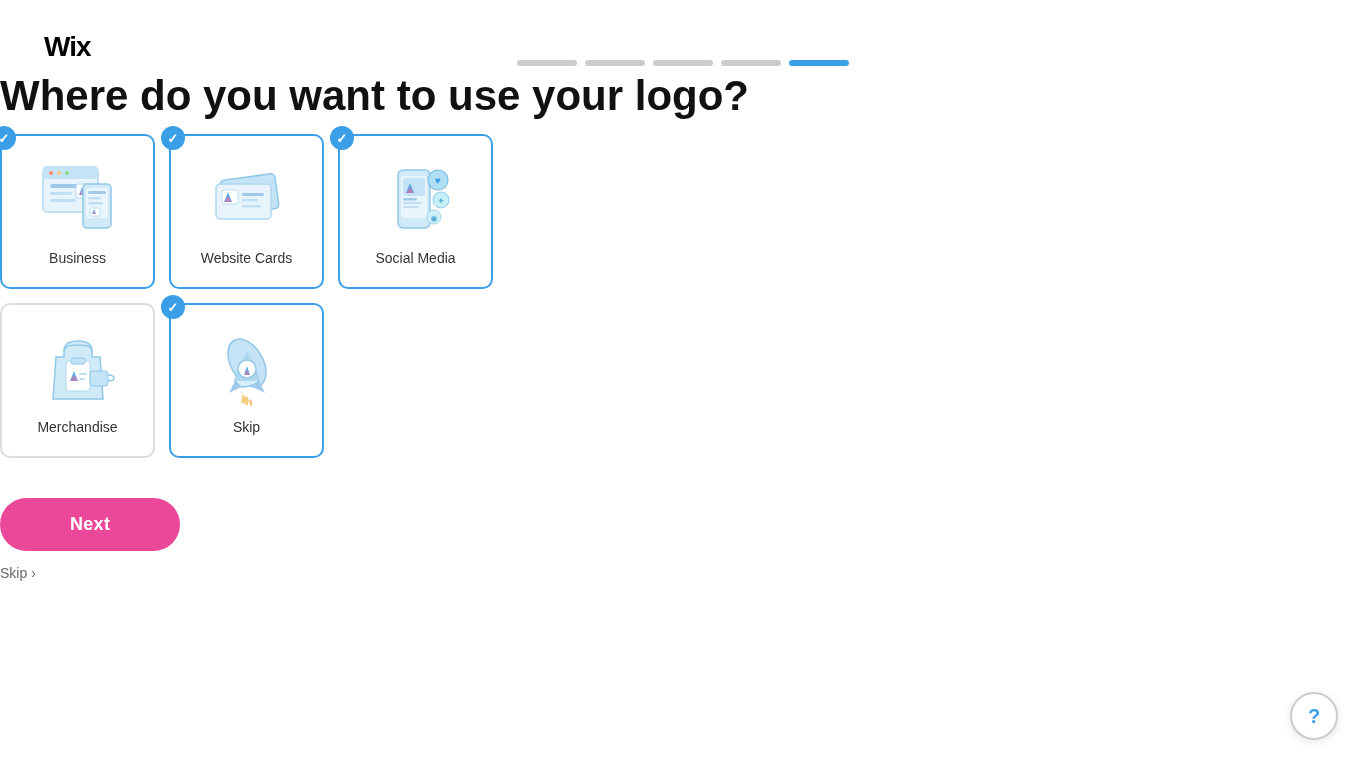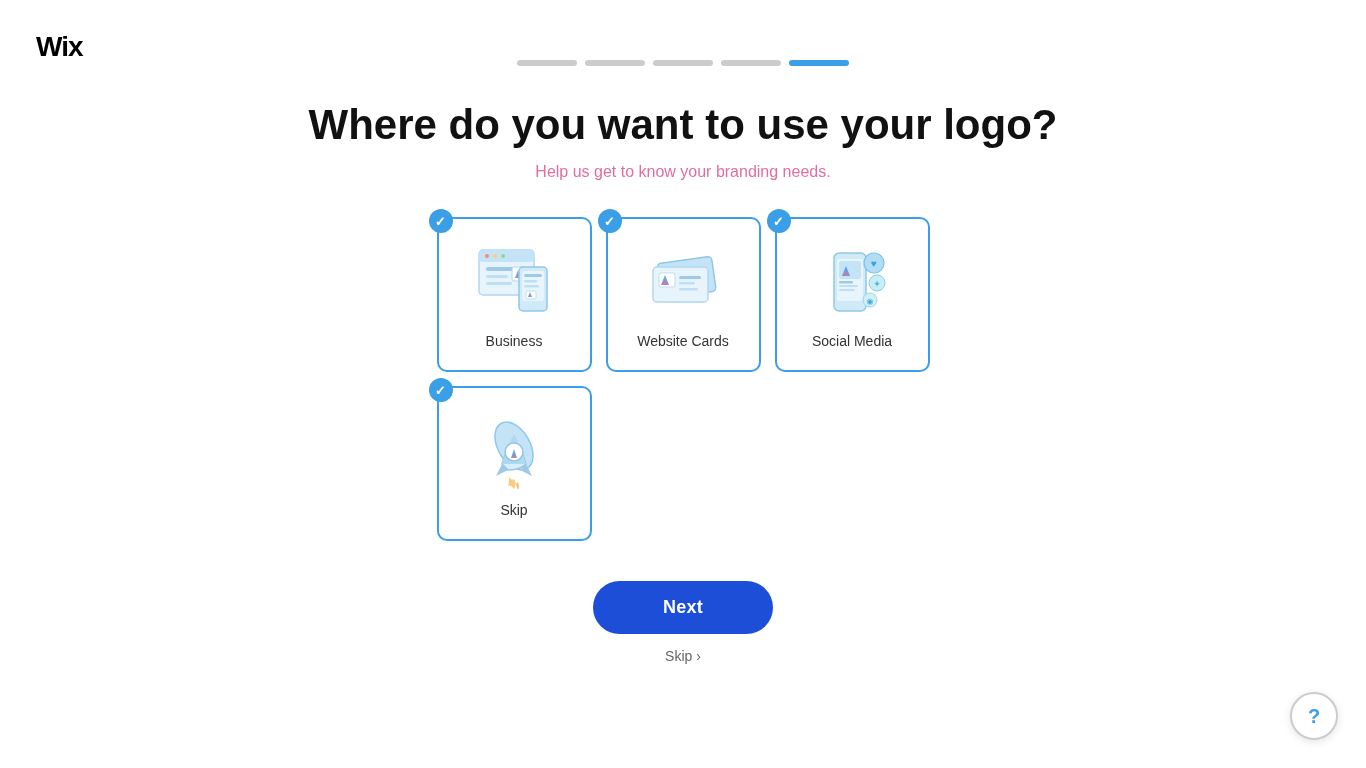--- a/index.html
+++ b/index.html
@@ -9,21 +9,21 @@
       width: 1366px;
       height: 768px;
       overflow: hidden;
       position: relative;
     }
 
     
     .logo {
       position: absolute;
       top: 30px;
-      left: 36px;
+      left: 44px;
       font-size: 28px;
       font-weight: 900;
       color: #701a75;
       letter-spacing: -1px;
     }
 
     
     .progress-bar {
       display: flex;
       justify-content: center;
@@ -41,22 +41,22 @@
       background: #ccc;
     }
     .progress-segment.active {
       background: #3b9fe8;
     }
 
     
     .main {
       display: flex;
       flex-direction: column;
-      align-items: center;
-      padding-top: 101px;
+      align-items: flex-start;
+      padding-top: 72px;
     }
 
     .title {
       font-size: 42px;
       font-weight: 900;
       color: #111;
       text-align: center;
       margin-bottom: 14px;
     }
 
@@ -121,21 +121,21 @@
 
     .card-label {
       font-size: 14px;
       color: #333;
       font-weight: 500;
     }
 
     
     .next-btn {
       margin-top: 40px;
-      background: #1d4ed8;
+      background: #ec4899;
       color: #fff;
       border: none;
       border-radius: 30px;
       padding: 16px 70px;
       font-size: 18px;
       font-weight: 600;
       cursor: pointer;
       letter-spacing: 0.3px;
     }
 
@@ -185,21 +185,20 @@
 <div class="progress-bar">
   <div class="progress-segment"></div>
   <div class="progress-segment"></div>
   <div class="progress-segment"></div>
   <div class="progress-segment"></div>
   <div class="progress-segment active"></div>
 </div>
 
 <div class="main">
   <h1 class="title">Where do you want to use your logo?</h1>
-  <p class="subtitle">Help us get to know your branding needs.</p>
 
   <div class="grid">
 
     <div class="card selected">
       <div class="card-check">✓</div>
       <div class="card-icon">
         <svg width="80" height="75" viewBox="0 0 80 75">
 
           <rect x="5" y="5" width="55" height="45" rx="4" fill="#e8f4fc" stroke="#b0d8f0" stroke-width="1.5"></rect>
           <rect x="5" y="5" width="55" height="12" rx="4" fill="#c5e3f7"></rect>
@@ -271,20 +270,42 @@
           <circle cx="65" cy="38" r="8" fill="#c5eef5" stroke="#90cce8" stroke-width="1"></circle>
           <text x="65" y="42" text-anchor="middle" font-size="9" fill="#5ab0d8">✦</text>
           <circle cx="58" cy="55" r="7" fill="#d0f0f8" stroke="#a0d5e8" stroke-width="1"></circle>
           <text x="58" y="59" text-anchor="middle" font-size="8" fill="#4aa8d0">◉</text>
         </svg>
       </div>
       <span class="card-label">Social Media</span>
     </div>
 
 
+    <div class="card">
+
+      <div class="card-icon">
+        <svg width="80" height="80" viewBox="0 0 80 80">
+
+          <path d="M18,28 L26,28 L26,22 Q26,12 40,12 Q54,12 54,22 L54,28 L62,28 L65,70 L15,70 Z" fill="#d0eaf8" stroke="#90c8e8" stroke-width="1.5"></path>
+          <path d="M26,22 Q26,16 40,16 Q54,16 54,22" fill="none" stroke="#90c8e8" stroke-width="1.5"></path>
+
+          <rect x="28" y="32" width="24" height="30" rx="3" fill="#fff" stroke="#b0d8f0" stroke-width="1"></rect>
+          <rect x="33" y="29" width="14" height="6" rx="2" fill="#c5e3f7" stroke="#90c8e8" stroke-width="1"></rect>
+
+          <polygon points="32,52 36,42 40,52" fill="#3b9fe8" opacity="0.85"></polygon>
+          <polygon points="36,46 40,52 32,52" fill="#e06fa0" opacity="0.65"></polygon>
+          <rect x="41" y="44" width="8" height="2" rx="1" fill="#c0dff5"></rect>
+          <rect x="41" y="49" width="6" height="2" rx="1" fill="#c0dff5"></rect>
+
+          <rect x="52" y="42" width="18" height="15" rx="3" fill="#c5e3f7" stroke="#90c8e8" stroke-width="1"></rect>
+          <path d="M70,46 Q76,46 76,49 Q76,52 70,52" fill="none" stroke="#90c8e8" stroke-width="1.5"></path>
+        </svg>
+      </div>
+      <span class="card-label">Merchandise</span>
+    </div>
 
     <div class="card selected">
       <div class="card-check">✓</div>
       <div class="card-icon">
         <svg width="80" height="75" viewBox="0 0 80 75">
 
           <ellipse cx="40" cy="32" rx="16" ry="26" fill="#c5e3f7" stroke="#90c8e8" stroke-width="1.5" transform="rotate(-30, 40, 32)"></ellipse>
 
           <path d="M28,50 Q40,10 52,50 Q46,56 34,56 Z" fill="#d8eef8" stroke="#90c8e8" stroke-width="1.5"></path>
 

